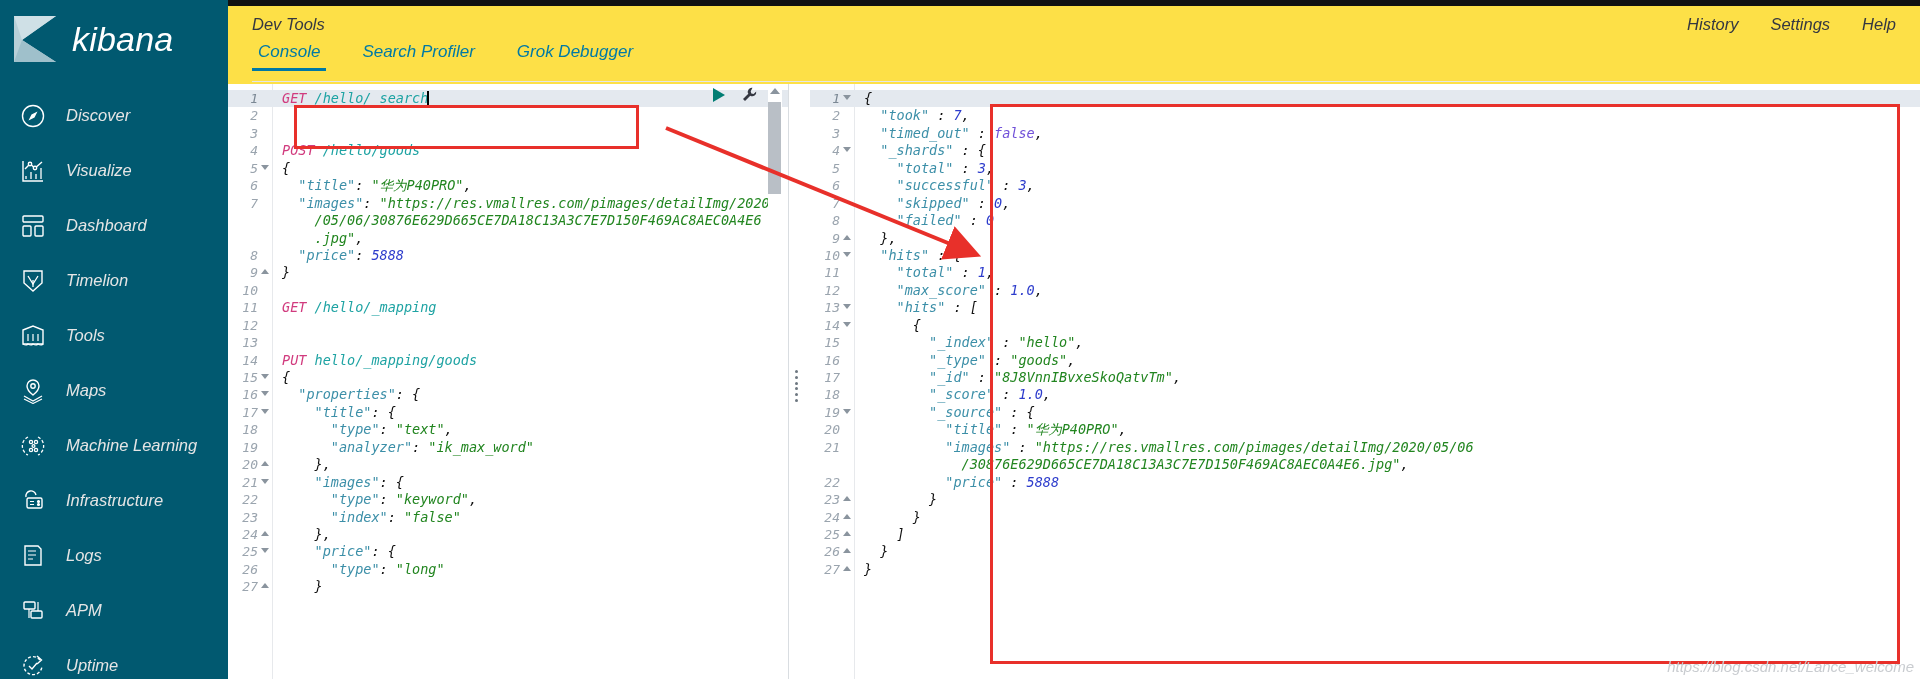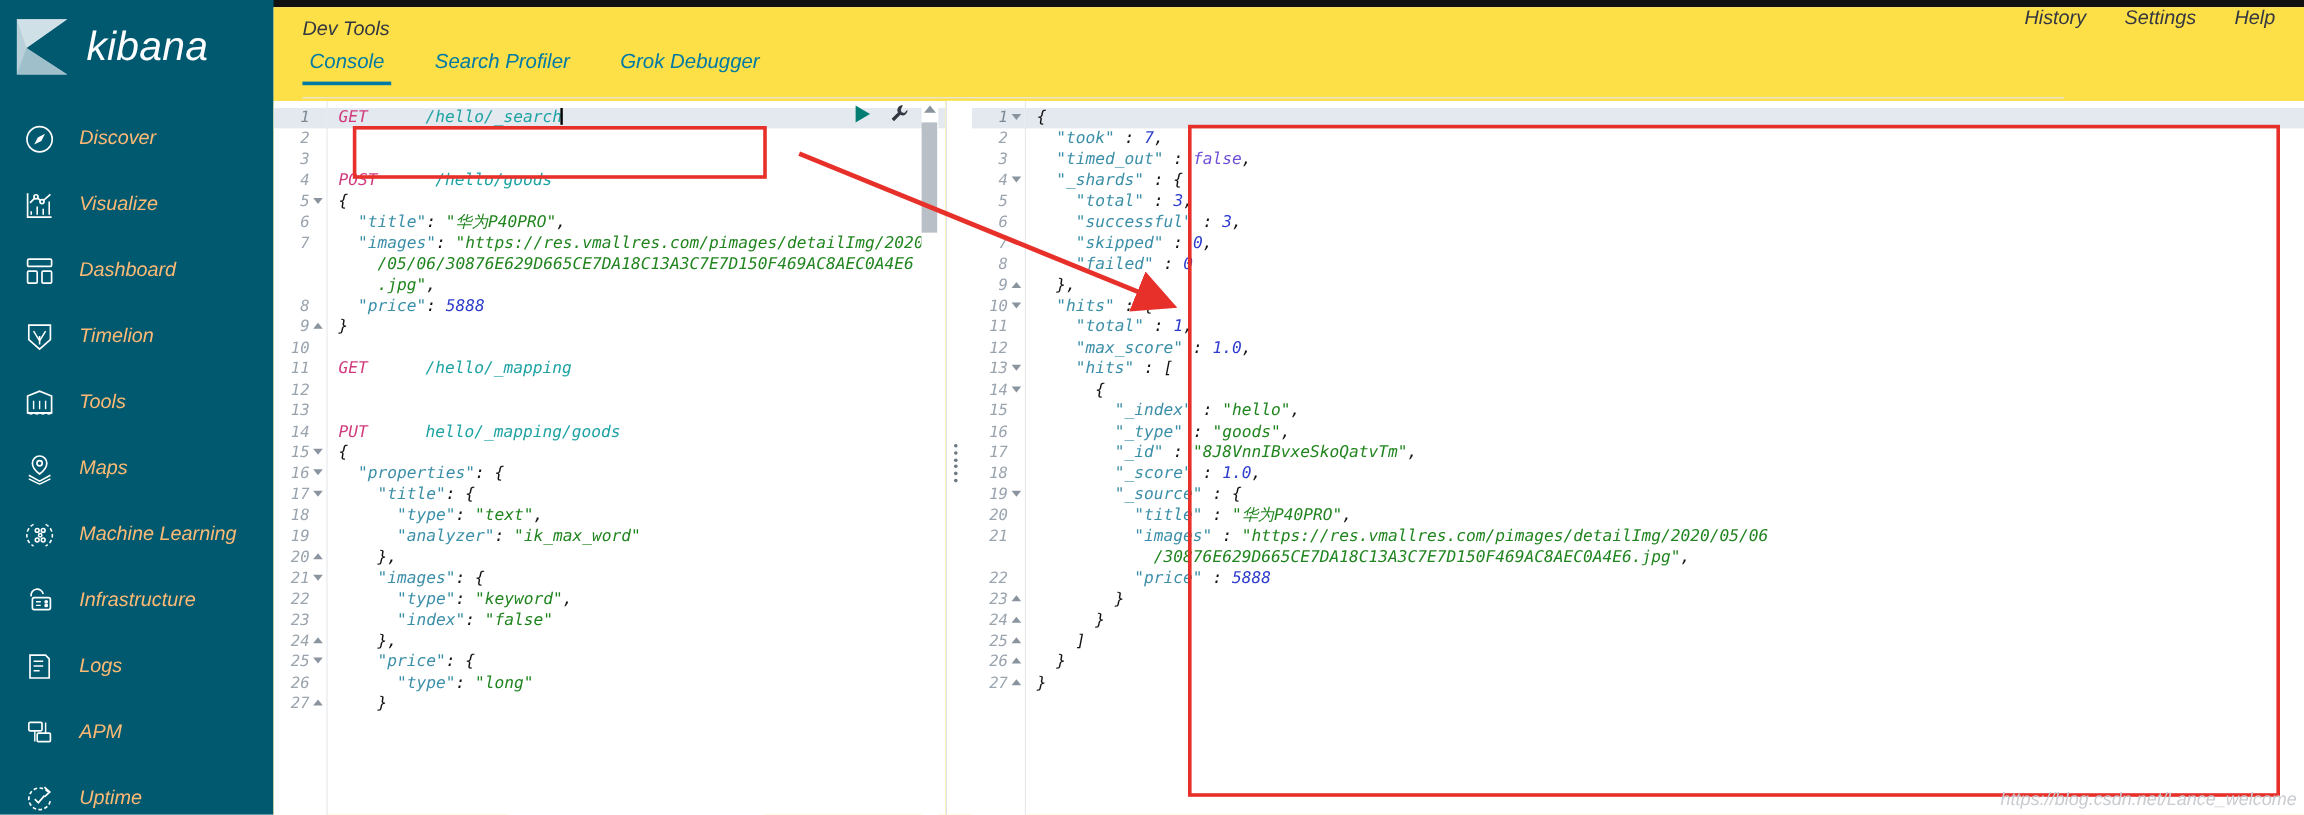--- a/index.html
+++ b/index.html
@@ -31,21 +31,21 @@
   }
   .brand-mark { width:46px; height:50px; flex:0 0 46px; position:relative; }
   .brand-text {
     font-size:34px; color:#fff; margin-left:14px; letter-spacing:.2px;
     font-weight:400;
   }
   .nav { margin-top:10px; }
   .nav-item {
     display:flex; align-items:center;
     height:55px; padding-left:16px;
-    color:#fdba74; font-size:16.5px;
+    color:#e5e5e5; font-size:16.5px;
     cursor:pointer;
   }
   .nav-ico {
     width:34px; height:34px; flex:0 0 34px;
     display:flex; align-items:center; justify-content:center;
     margin-right:16px;
   }
   .nav-ico svg { display:block; }
   .nav-label { white-space:nowrap; }
 
@@ -55,21 +55,21 @@
     width:1692px; height:673px; background:#fde047;
   }
   .topbar {
     position:relative; height:36px;
     display:flex; align-items:center;
     padding:0 24px;
   }
   .app-title { font-size:16.5px; color:#343741; }
   .topbar-right {
     position:absolute; right:24px; top:0; height:36px;
-    display:flex; gap:32px;
+    display:flex; align-items:center; gap:32px;
   }
   .topbar-link { font-size:16.5px; color:#343741; cursor:pointer; }
 
   .tabs {
     position:relative; height:40px;
     display:flex; align-items:flex-start;
     padding-left:24px; gap:30px;
   }
   .tab {
     font-size:17px; color:#0079a5; padding:0 6px 9px 6px;
@@ -128,21 +128,21 @@
     padding-top:6px; white-space:pre; overflow:hidden;
   }
   .code .cl { height:17.45px; line-height:17.45px; padding-left:10px; }
   .code .cl.hl { background:#e4e9ef; }
   .gsep {
     position:absolute; top:0; bottom:0; left:44px; width:1px;
     background:#e7e9ec;
   }
   
   .t-method { color:#d13b7e; }
-  .t-url    { color:#1ea3a3;margin-left:40px; }
+  .t-url    { color:#1ea3a3; }
   .t-key    { color:#3c8fa8; }
   .t-str    { color:#21851f; }
   .t-num    { color:#2d3ccc; }
   .t-bool   { color:#7050d8; }
   .t-punc   { color:#111; }
   .t-plain  { color:#111; }
   .caret {
     display:inline-block; width:1.5px; height:14px; background:#000;
     vertical-align:-2px; margin-left:-1px;
   }

